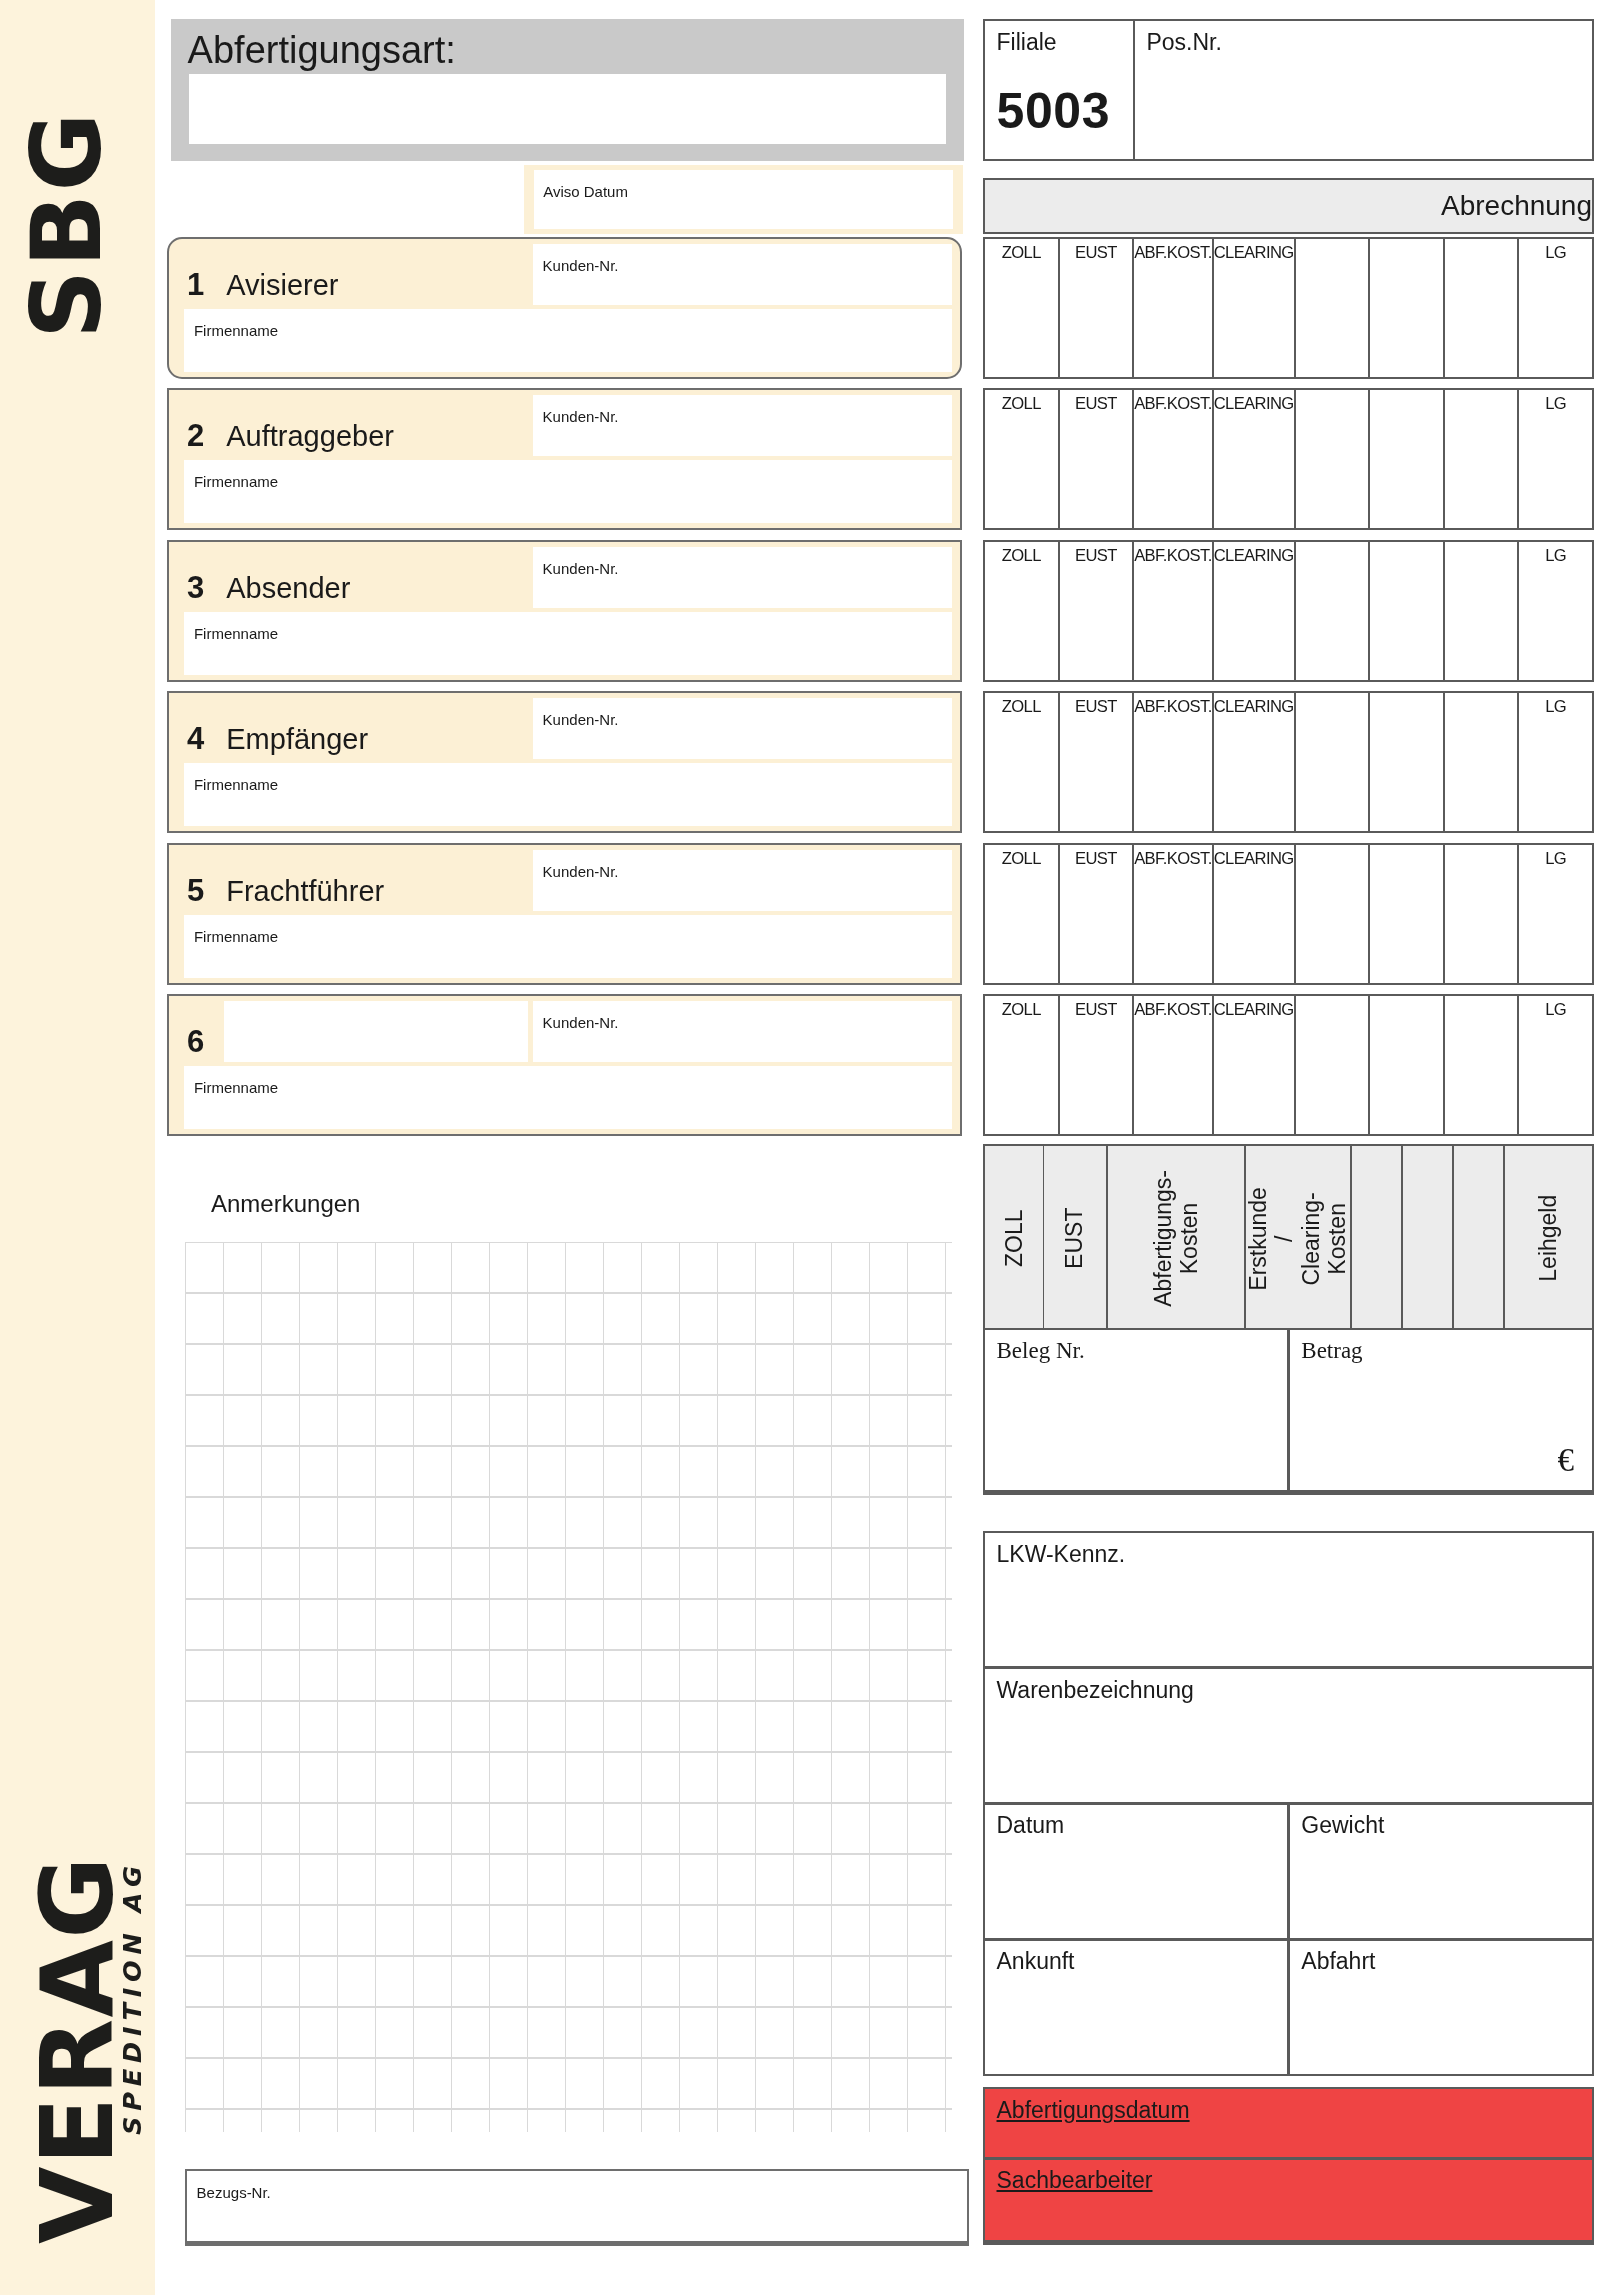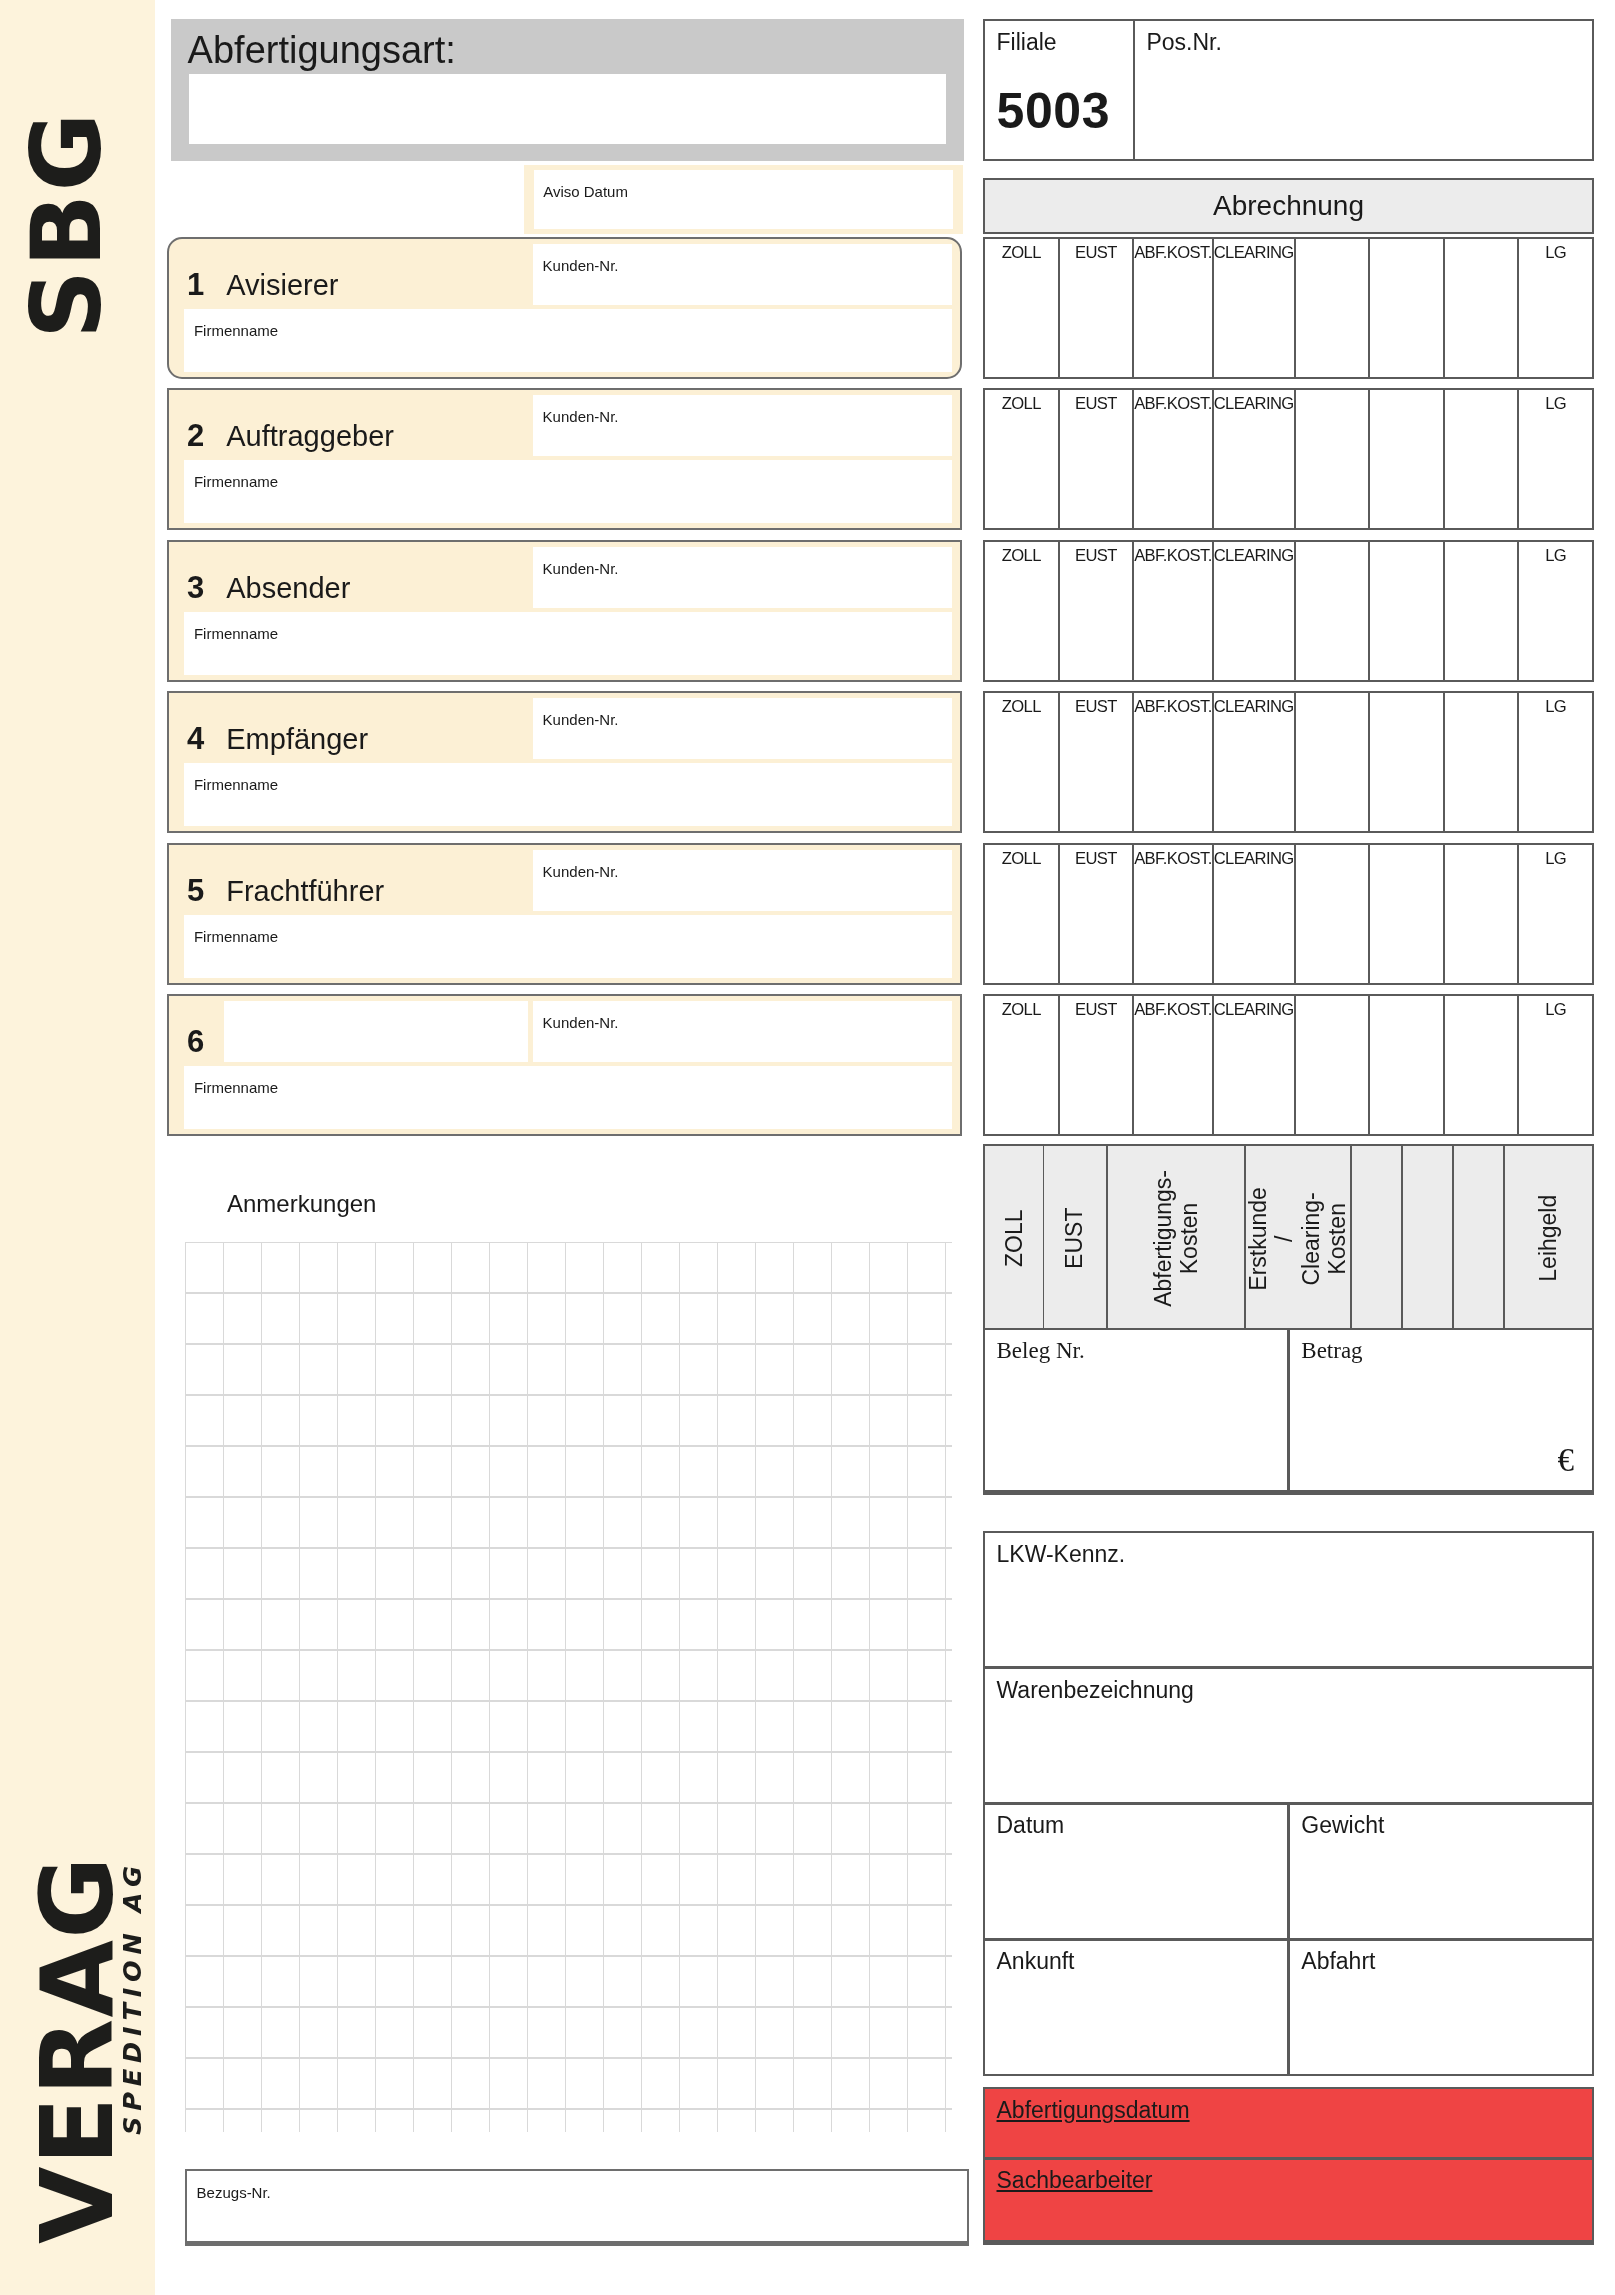--- a/index.html
+++ b/index.html
@@ -42,40 +42,40 @@
   .sec-head { position:absolute; left:18px; top:28px; white-space:nowrap; }
   .sec-num  { font-size:31px; font-weight:700; }
   .sec-label{ font-size:29px; margin-left:22px; }
   .kunden   { position:absolute; left:364px; top:5.1px;  width:419px;  height:61px; }
   .firma    { position:absolute; left:15.3px;  top:70px; width:768px; height:63px; }
   .label-slot { display:none; position:absolute; left:55px; top:5.1px; width:304px; height:61px; background:#ffffff; }
   .section.no-label .label-slot { display:block; }
 
   
   .abr-header { left:983px; top:178px; width:611px; height:56px; background:#ececec;
-                border:2.6px solid #5a5a5a; display:flex; align-items:center; justify-content:center; }
+                border:2.6px solid #5a5a5a; display:flex; align-items:center; justify-content:flex-end; }
   .abr-header span { font-size:28px; }
   .tbl-block { position:absolute; left:983px; width:611px; height:142px; background:#5a5a5a;
                border:2.6px solid #5a5a5a; display:grid; grid-template-columns:repeat(8,1fr); gap:1.9px; }
   .tbl-cell { background:#ffffff; text-align:center; }
   .mini { display:block; padding-top:3.8px; font-size:16.6px; letter-spacing:-0.6px; }
 
   .abr-footer { left:983px; top:1144px; width:611px; height:189px; background:#5a5a5a;
                 border:2.6px solid #5a5a5a; display:grid; grid-template-columns:repeat(8,1fr); gap:1.9px; }
   .foot-cell { background:#ececec; display:flex; align-items:center; justify-content:center; overflow:visible; }
   .foot-cell span { transform:rotate(-90deg); white-space:pre-line; text-align:center;
                     font-size:23px; line-height:1.15; }
 
   .beleg-row { left:983px; top:1328px; width:611px; height:167px; background:#5a5a5a;
                border:2.6px solid #5a5a5a; border-bottom-width:5.8px; display:grid; grid-template-columns:1fr 1fr; gap:2.6px;font-family:Liberation Serif, serif; }
   .beleg-row > div { background:#ffffff; position:relative; }
   .euro { position:absolute; right:18px; bottom:11.5px; font-size:33px; }
 
   
-  .anm-label { left:211px; top:1190px; font-size:24px;margin-left:16px; }
+  .anm-label { left:211px; top:1190px; font-size:24px; }
   .anm-grid  { left:185px; top:1242px; width:767px; height:890px;
                background-image:
                  repeating-linear-gradient(to right,  transparent 0 37px, #d9d9d9 37px 38px),
                  repeating-linear-gradient(to bottom, transparent 0 49px, #d9d9d9 49px 51px);
                border-left:1.3px solid #d9d9d9; border-top:1.3px solid #d9d9d9; }
 
   
   .lkw-block { left:983px; top:1531px; width:611px; height:545px; background:#5a5a5a;
                border:2.6px solid #5a5a5a; display:grid; grid-template-rows:repeat(4,1fr); gap:2.6px; }
   .lkw-row { background:#ffffff; }

